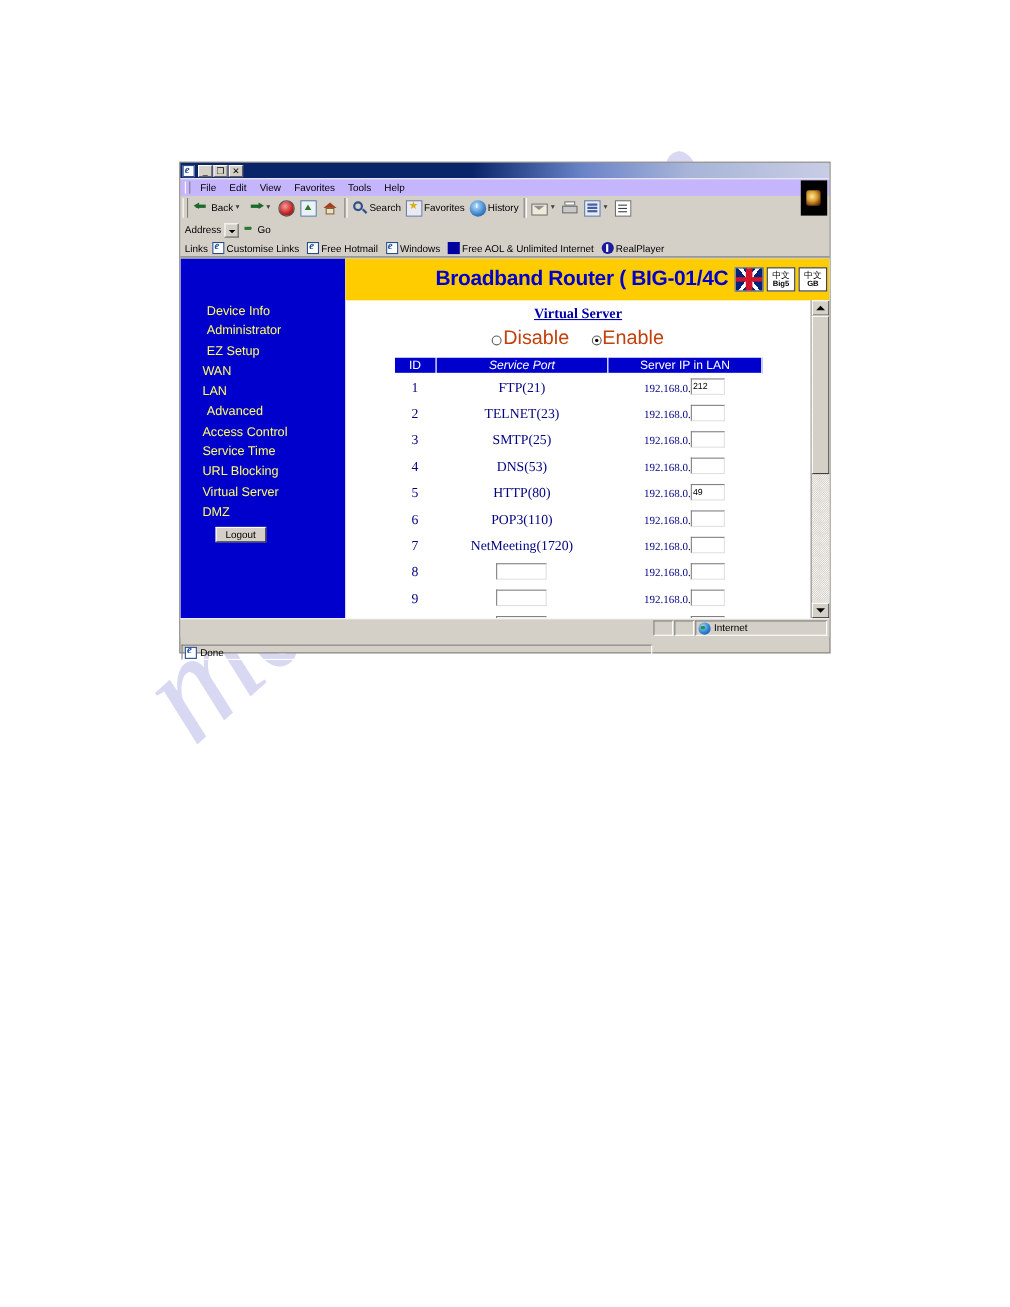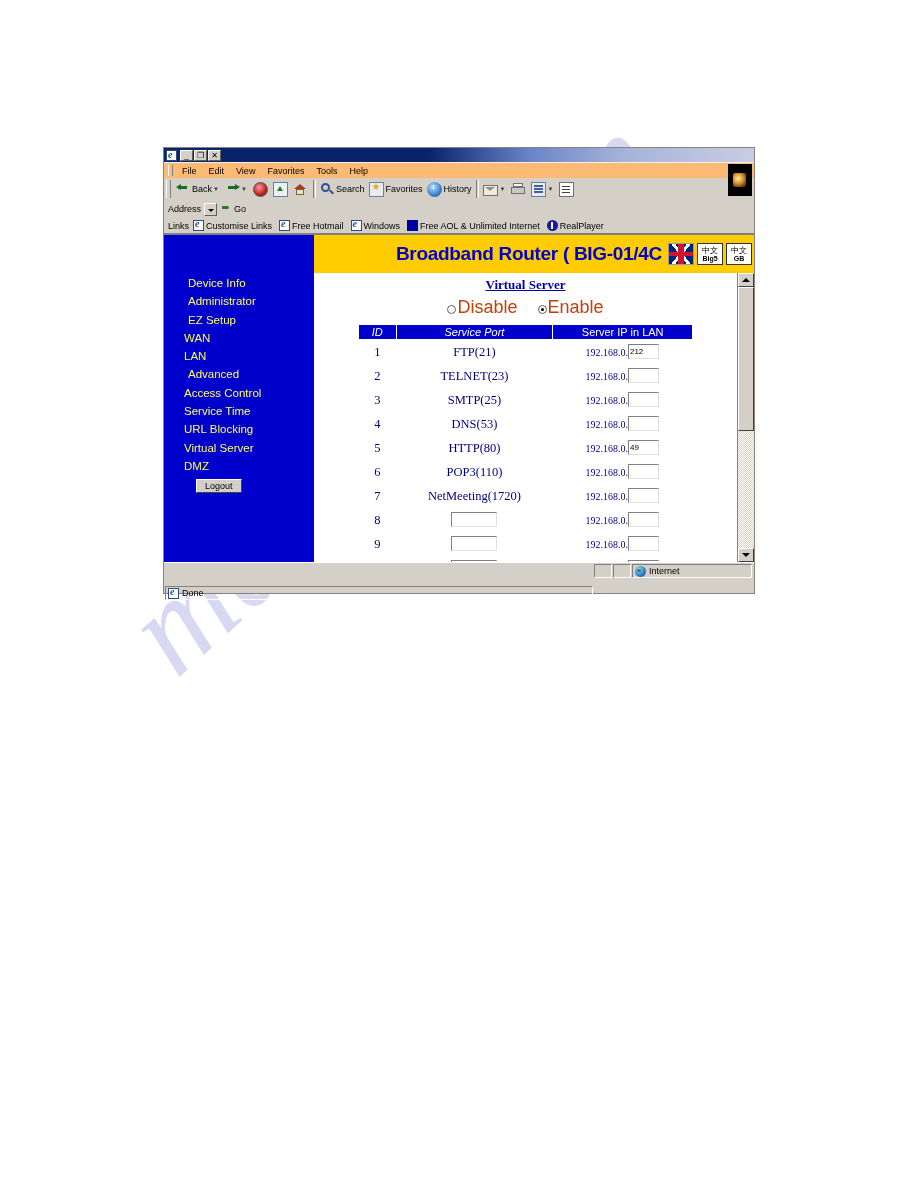--- a/index.html
+++ b/index.html
@@ -113,21 +113,21 @@
     text-align: center;
     line-height: 9px;
     font-family: "Liberation Sans", sans-serif;
   }
 
   
   .menubar {
     height: 15px;
     display: flex;
     align-items: center;
-    background: #fdba74;
+    background: #c4b5fd;
     border-top: 1px solid #efefef;
     padding-left: 4px;
     position: relative;
   }
   .menubar::before {
     content: "";
     width: 3px; height: 11px;
     border-left: 1px solid #ffffff;
     border-right: 1px solid #808080;
     margin-right: 3px;
@@ -524,21 +524,21 @@
   table.vs-table th {
     background: #0000cc;
     color: #ffffff;
     font-family: "Liberation Sans", sans-serif;
     font-size: 11px;
     font-weight: normal;
     padding: 1px 0;
     border: 1px solid #ffffff;
     text-align: center;
   }
-  th.col-id { width: 40px; font-style: italic; }
+  th.col-id { width: 40px; }
   th.col-port { width: 165px; font-style: italic; }
   th.col-ip { width: 148px; }
   table.vs-table td {
     font-family: "Liberation Serif", serif;
     color: #000080;
     font-size: 12.5px;
     text-align: center;
     height: 22px;
     vertical-align: middle;
     white-space: nowrap;

